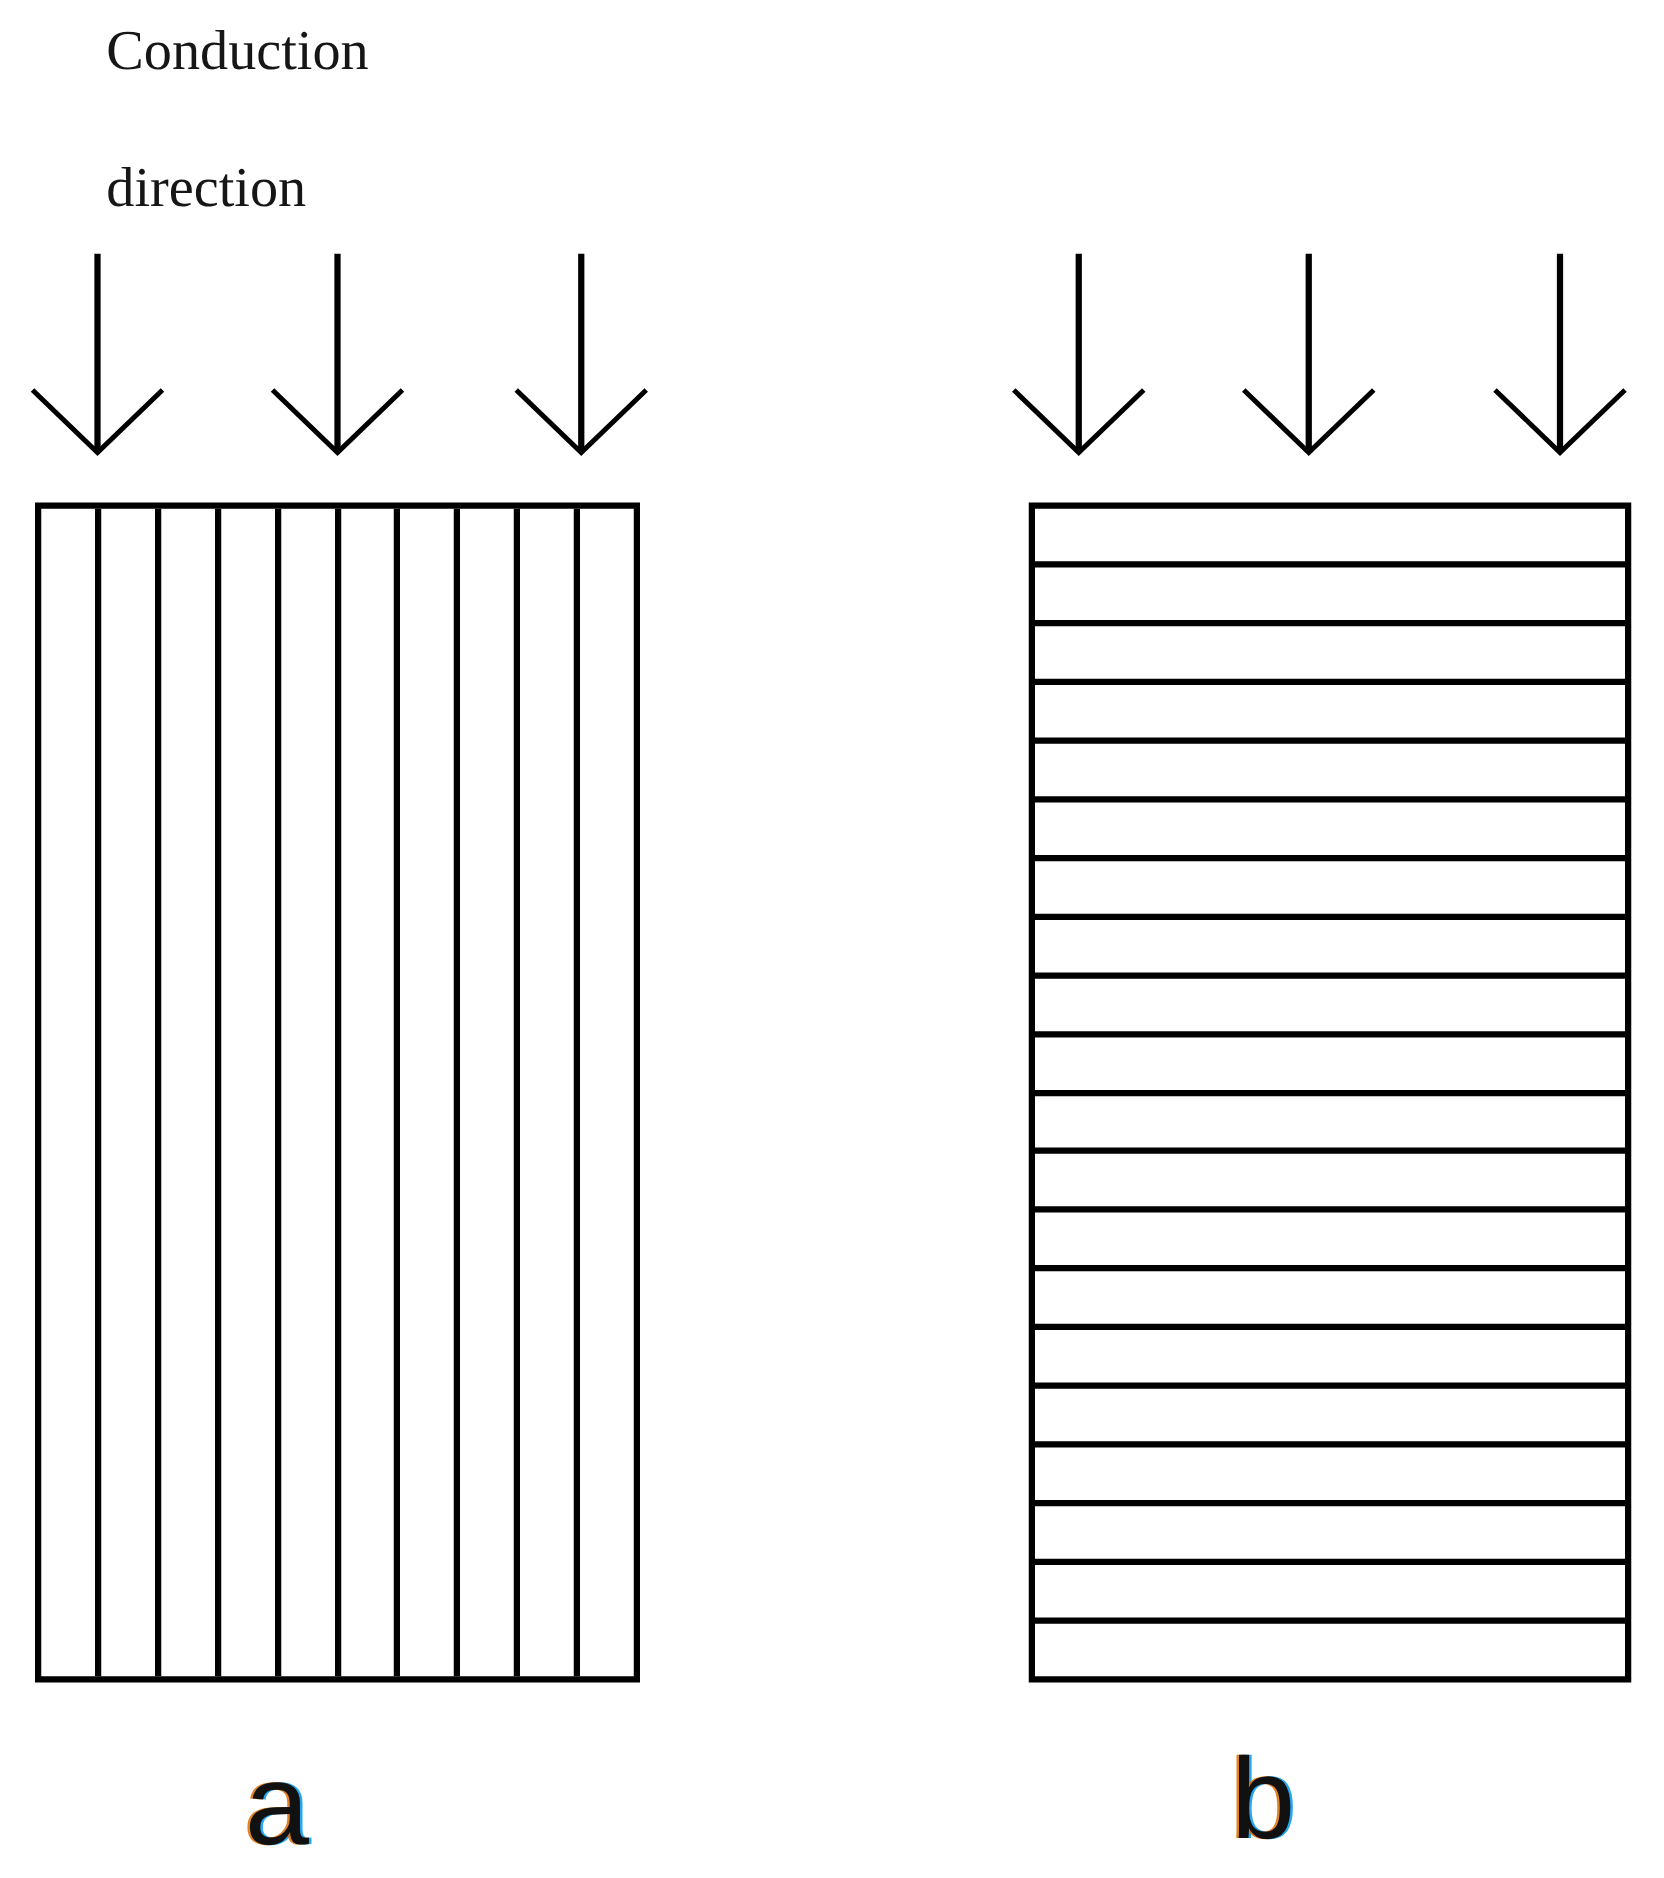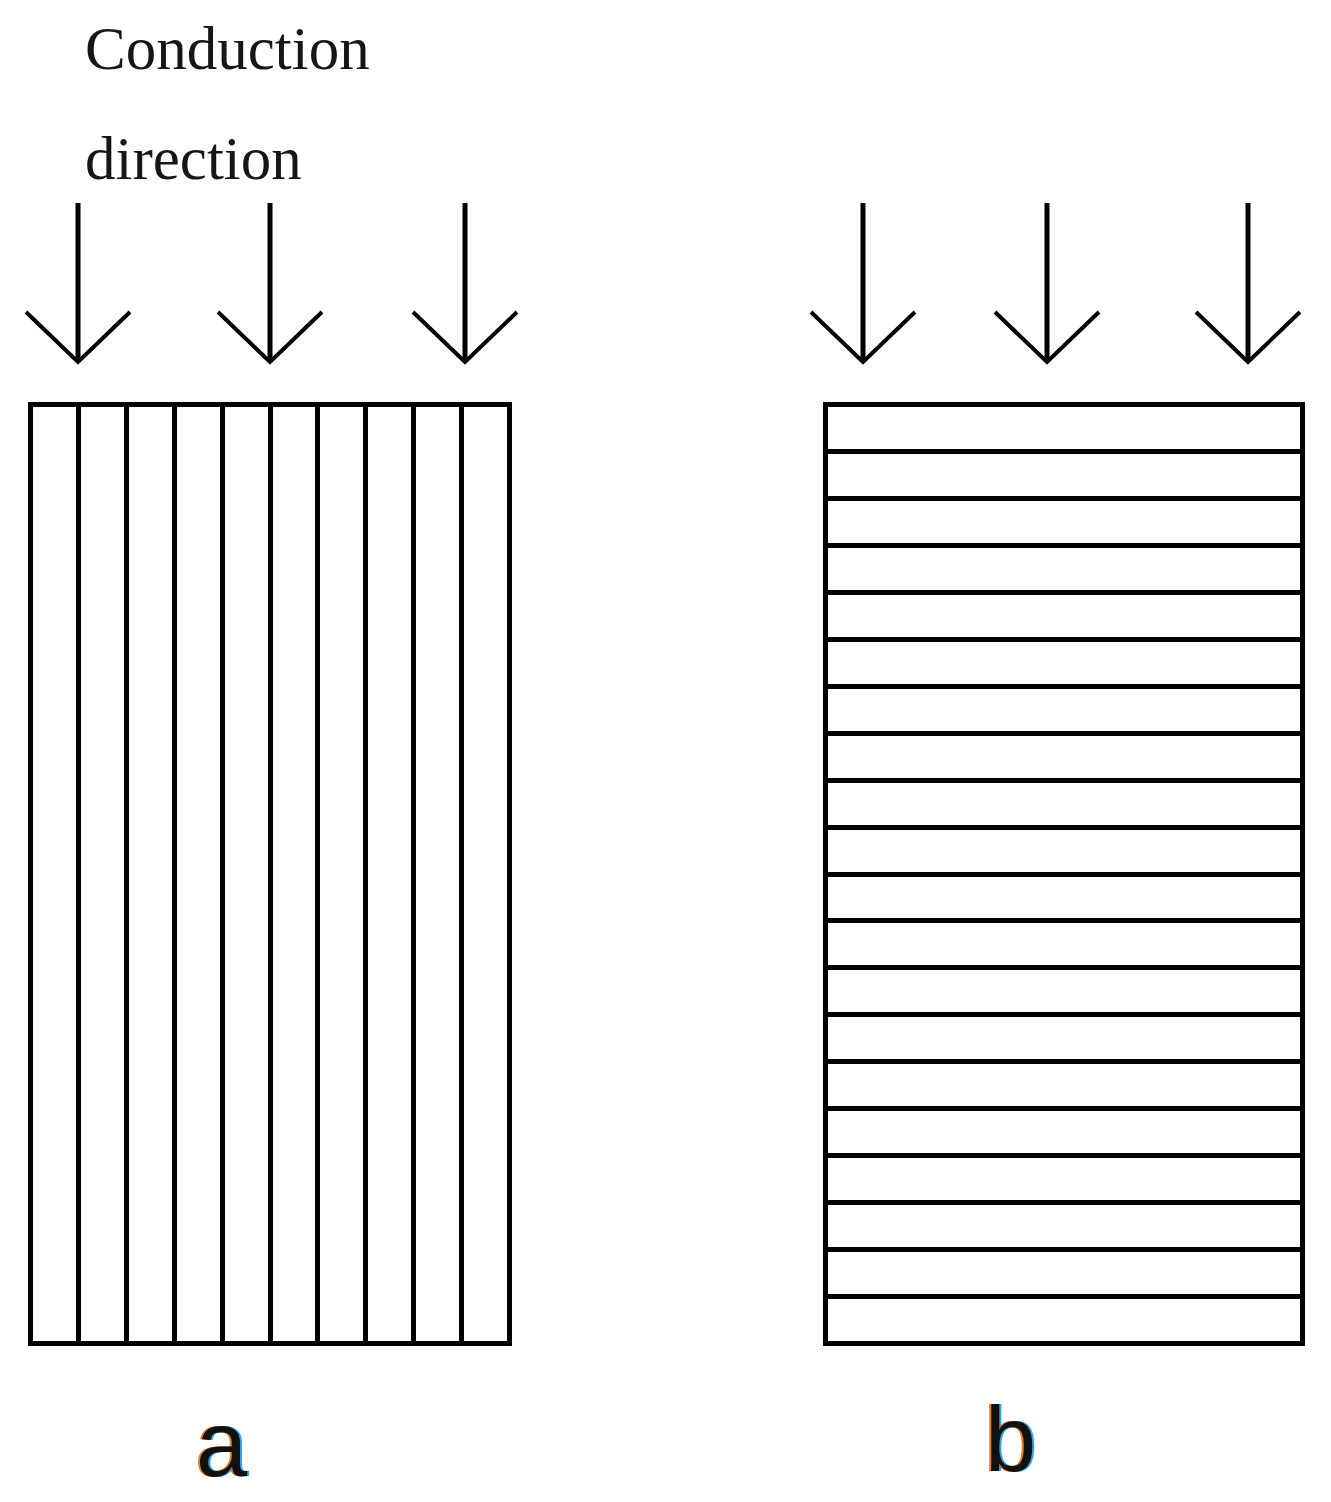--- a/index.html
+++ b/index.html
@@ -11,21 +11,21 @@
     position:relative;
   }
   #figure{position:absolute;left:0;top:0;width:1331px;height:1502px;}
   .panel{position:absolute;top:0;height:1502px;}
   #panel-a{left:0;width:665px;}
   #panel-b{left:666px;width:665px;}
 
   .caption-block{
     position:absolute;
     font-family:"Liberation Serif", serif;
-    font-size:61px;
+    font-size:45px;
     line-height:1.0;
     color:#161616;
     white-space:nowrap;
     letter-spacing:0px;
   }
   .caption-line1{top:18px;}
   .caption-line2{top:128px;}
 
   #cap-a-1{left:85px;}
   #cap-a-2{left:85px;}

